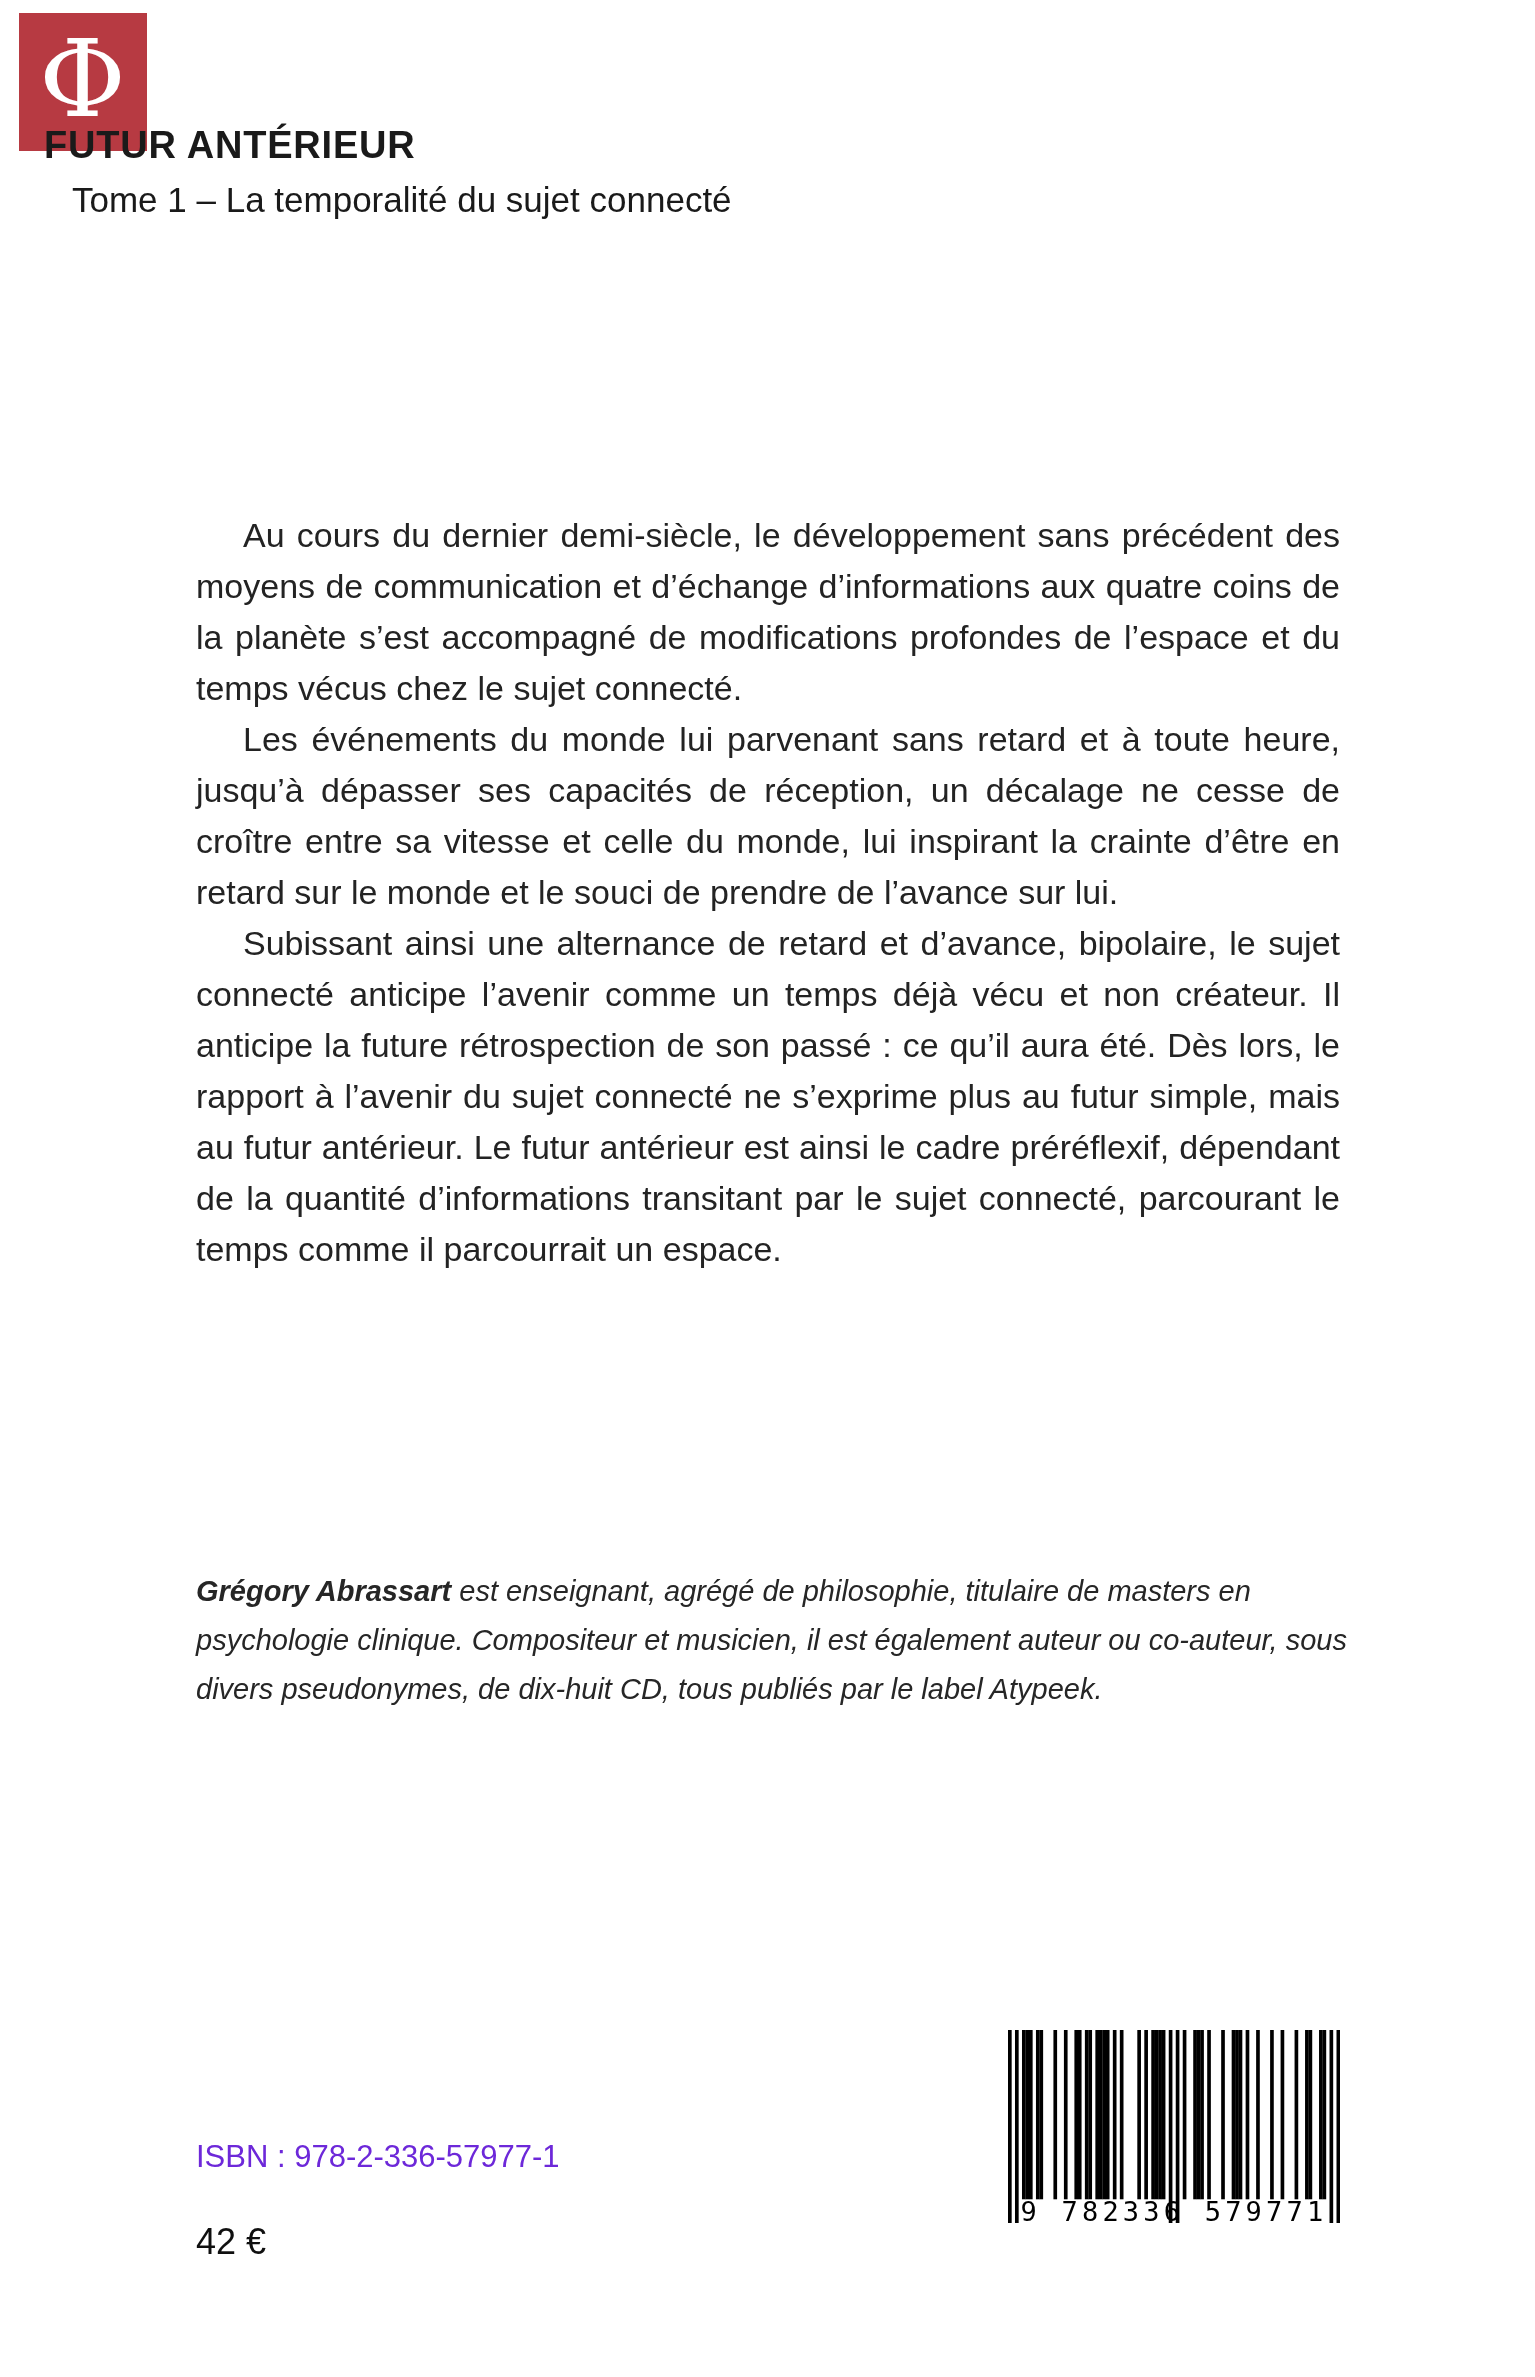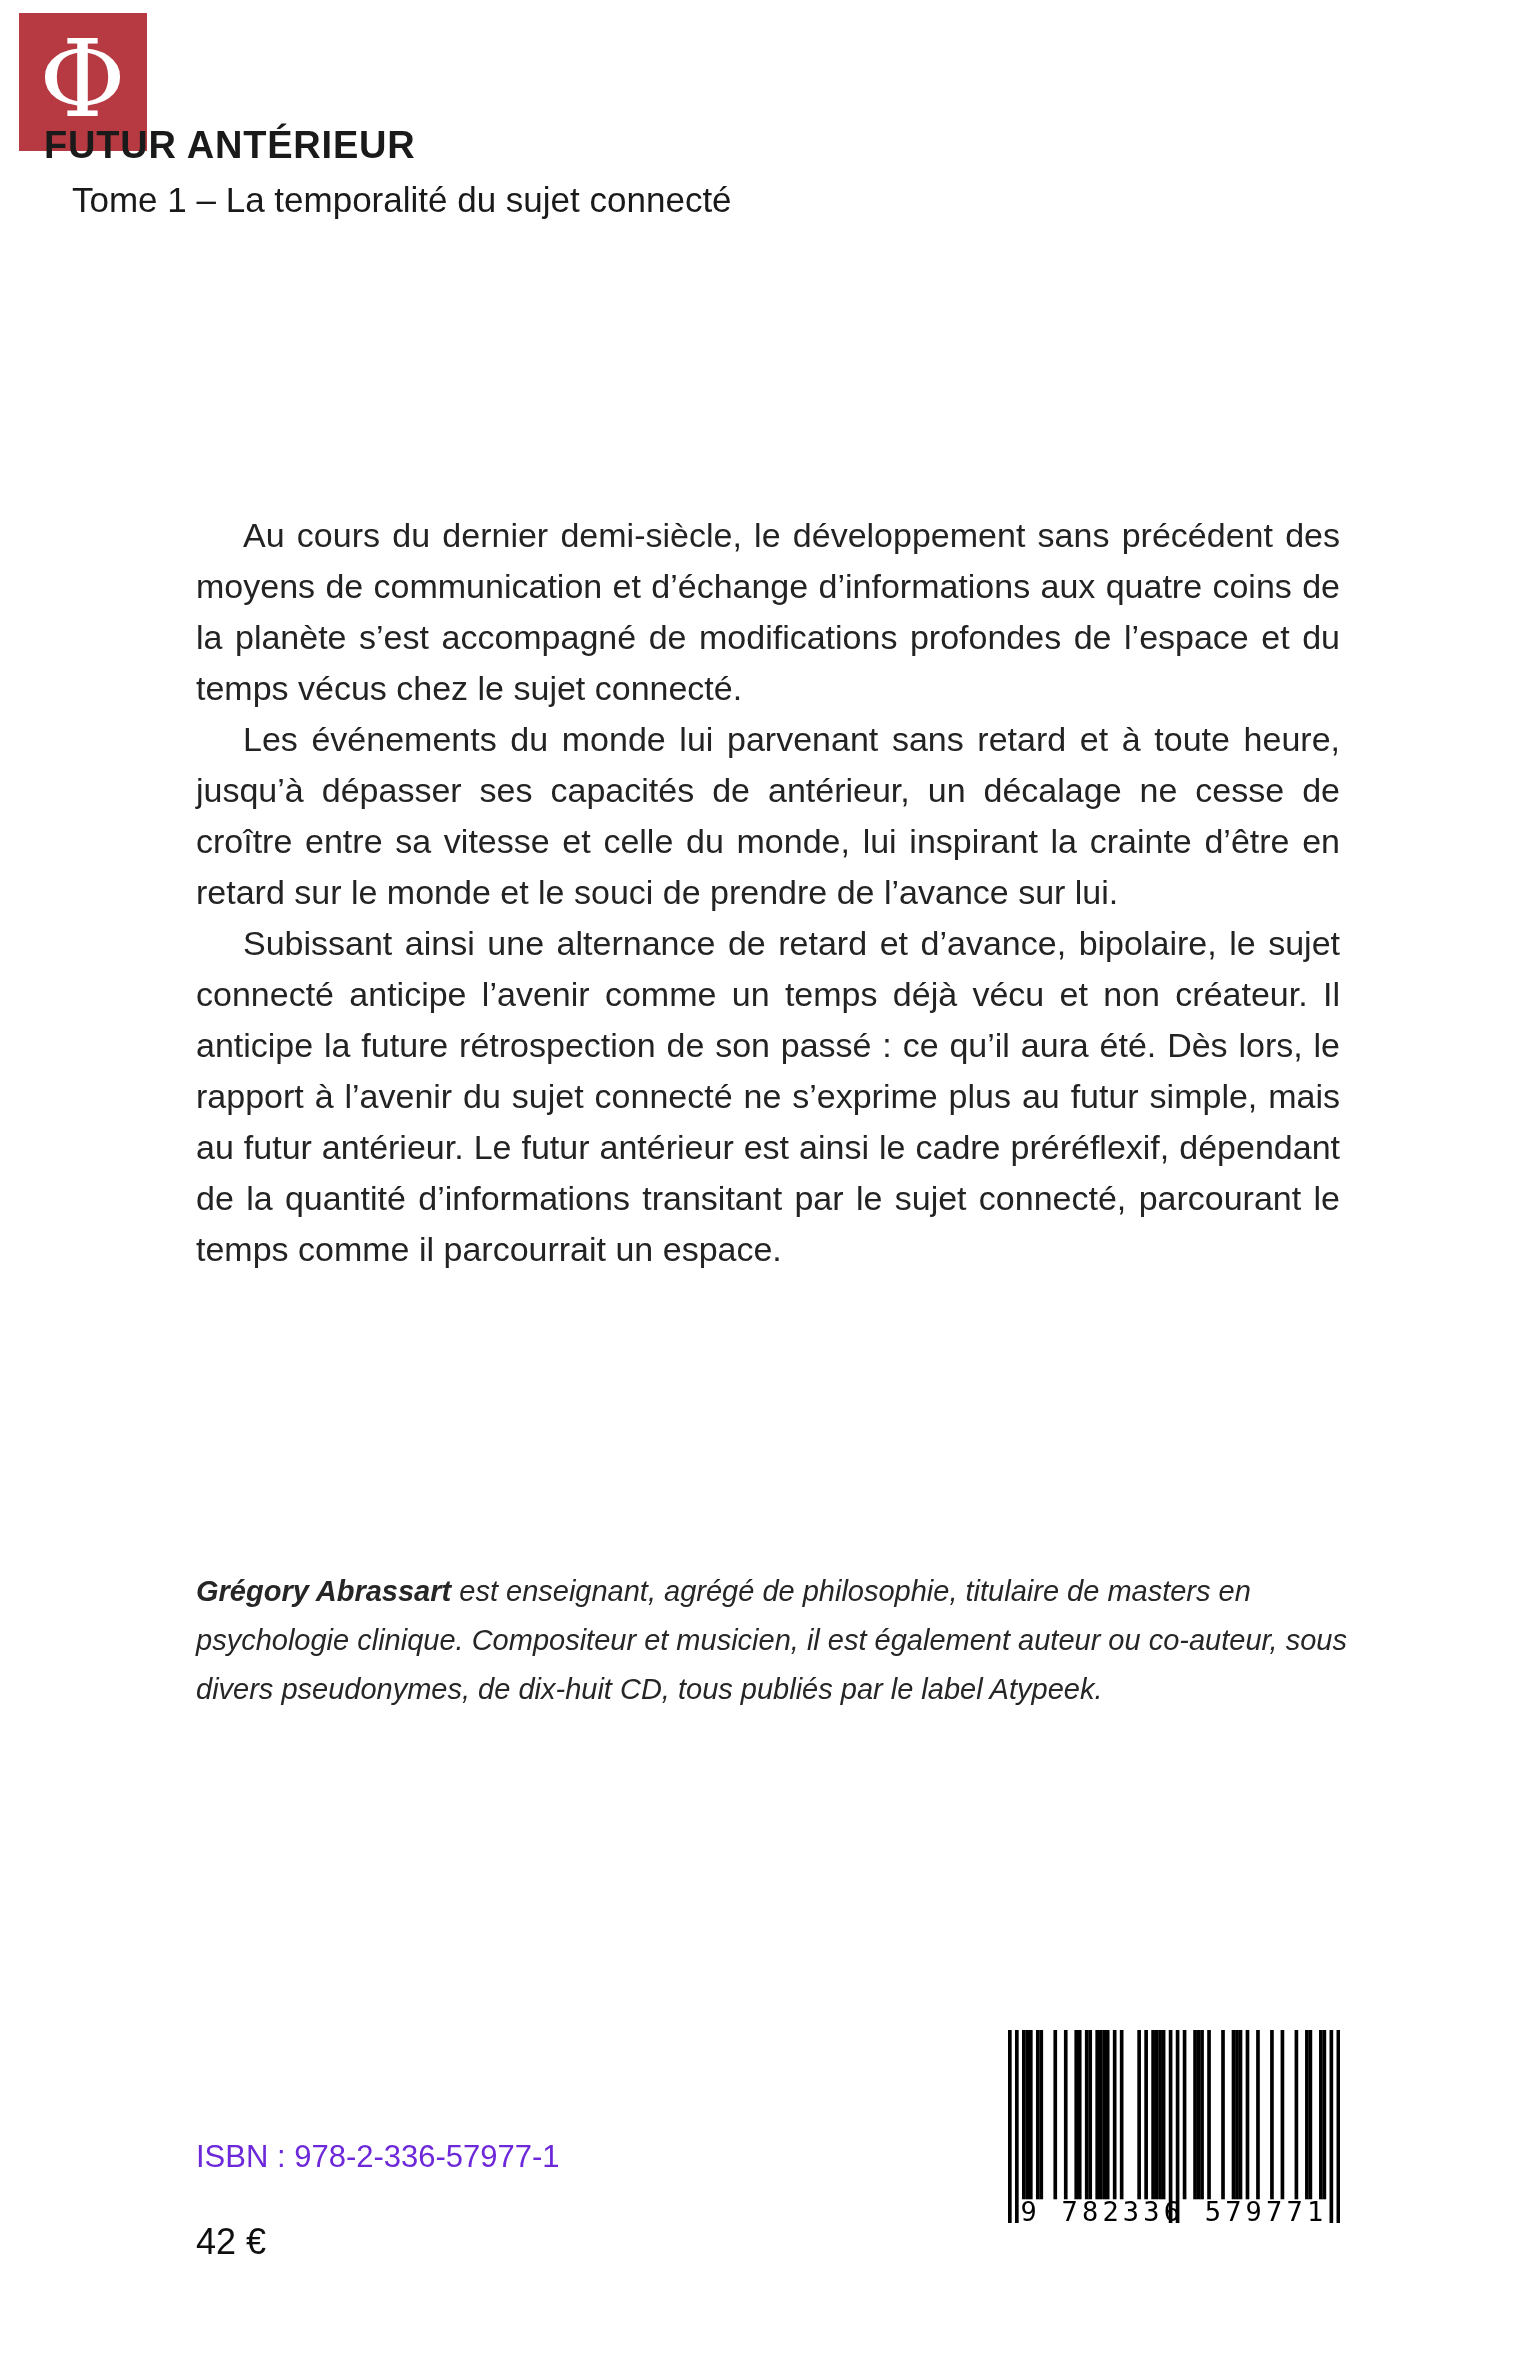--- a/index.html
+++ b/index.html
@@ -127,21 +127,21 @@
     <span class="logo-phi">Φ</span>
   </div>
 
   <div class="title-block">
     <h1 class="title">FUTUR ANTÉRIEUR</h1>
     <h2 class="subtitle">Tome 1 – La temporalité du sujet connecté</h2>
   </div>
 
   <div class="body-text">
     <p>Au cours du dernier demi-siècle, le développement sans précédent des moyens de communication et d’échange d’informations aux quatre coins de la planète s’est accompagné de modifications profondes de l’espace et du temps vécus chez le sujet connecté.</p>
-    <p>Les événements du monde lui parvenant sans retard et à toute heure, jusqu’à dépasser ses capacités de antérieur, un décalage ne cesse de croître entre sa vitesse et celle du monde, lui inspirant la crainte d’être en retard sur le monde et le souci de prendre de l’avance sur lui.</p>
+    <p>Les événements du monde lui parvenant sans retard et à toute heure, jusqu’à dépasser ses capacités de réception, un décalage ne cesse de croître entre sa vitesse et celle du monde, lui inspirant la crainte d’être en retard sur le monde et le souci de prendre de l’avance sur lui.</p>
     <p>Subissant ainsi une alternance de retard et d’avance, bipolaire, le sujet connecté anticipe l’avenir comme un temps déjà vécu et non créateur. Il anticipe la future rétrospection de son passé : ce qu’il aura été. Dès lors, le rapport à l’avenir du sujet connecté ne s’exprime plus au futur simple, mais au futur antérieur. Le futur antérieur est ainsi le cadre préréflexif, dépendant de la quantité d’informations transitant par le sujet connecté, parcourant le temps comme il parcourrait un espace.</p>
   </div>
 
   <div class="bio">
     <p>
       <span class="bio-name">Grégory Abrassart</span>
       <span>est enseignant, agrégé de philosophie, titulaire de masters en psychologie clinique. Compositeur et musicien, il est également auteur ou co-auteur, sous divers pseudonymes, de dix-huit CD, tous publiés par le label Atypeek.</span>
     </p>
   </div>
 

